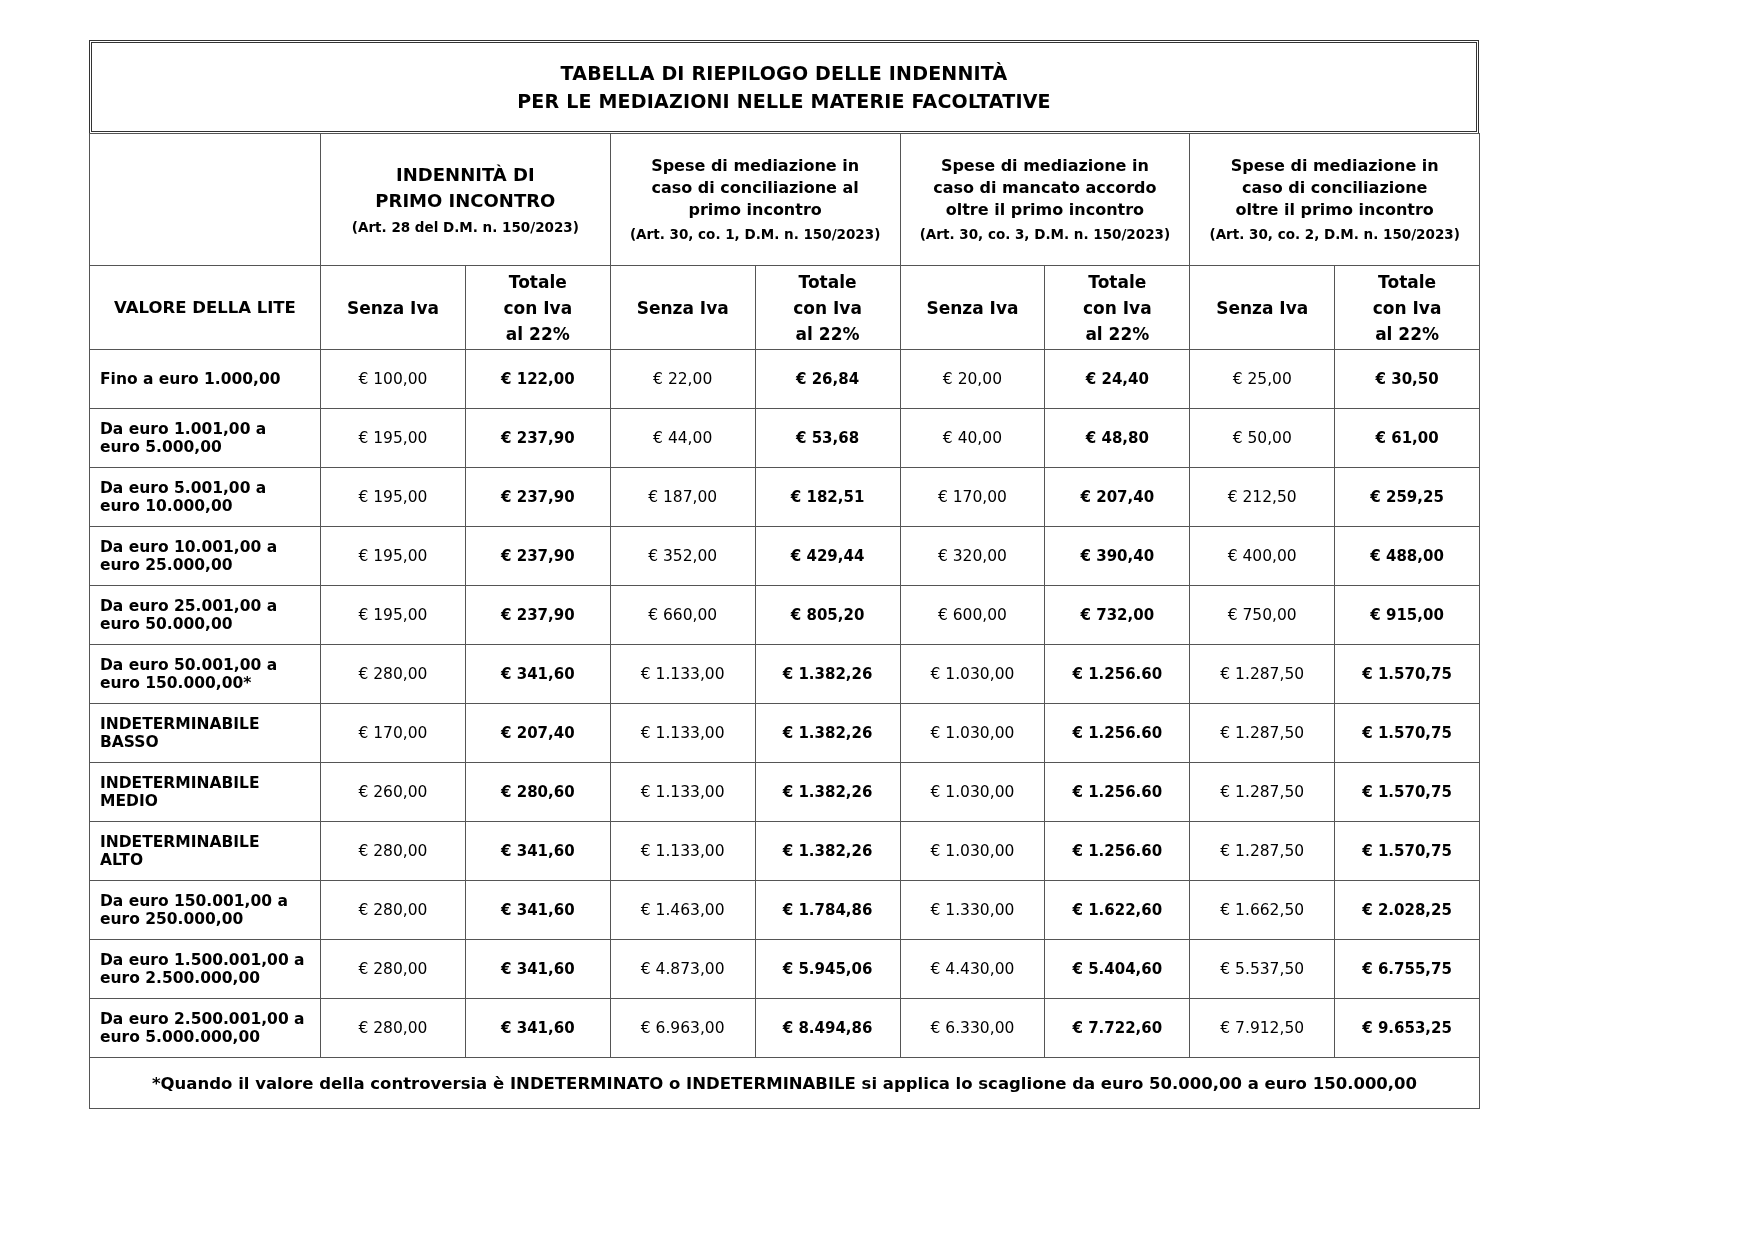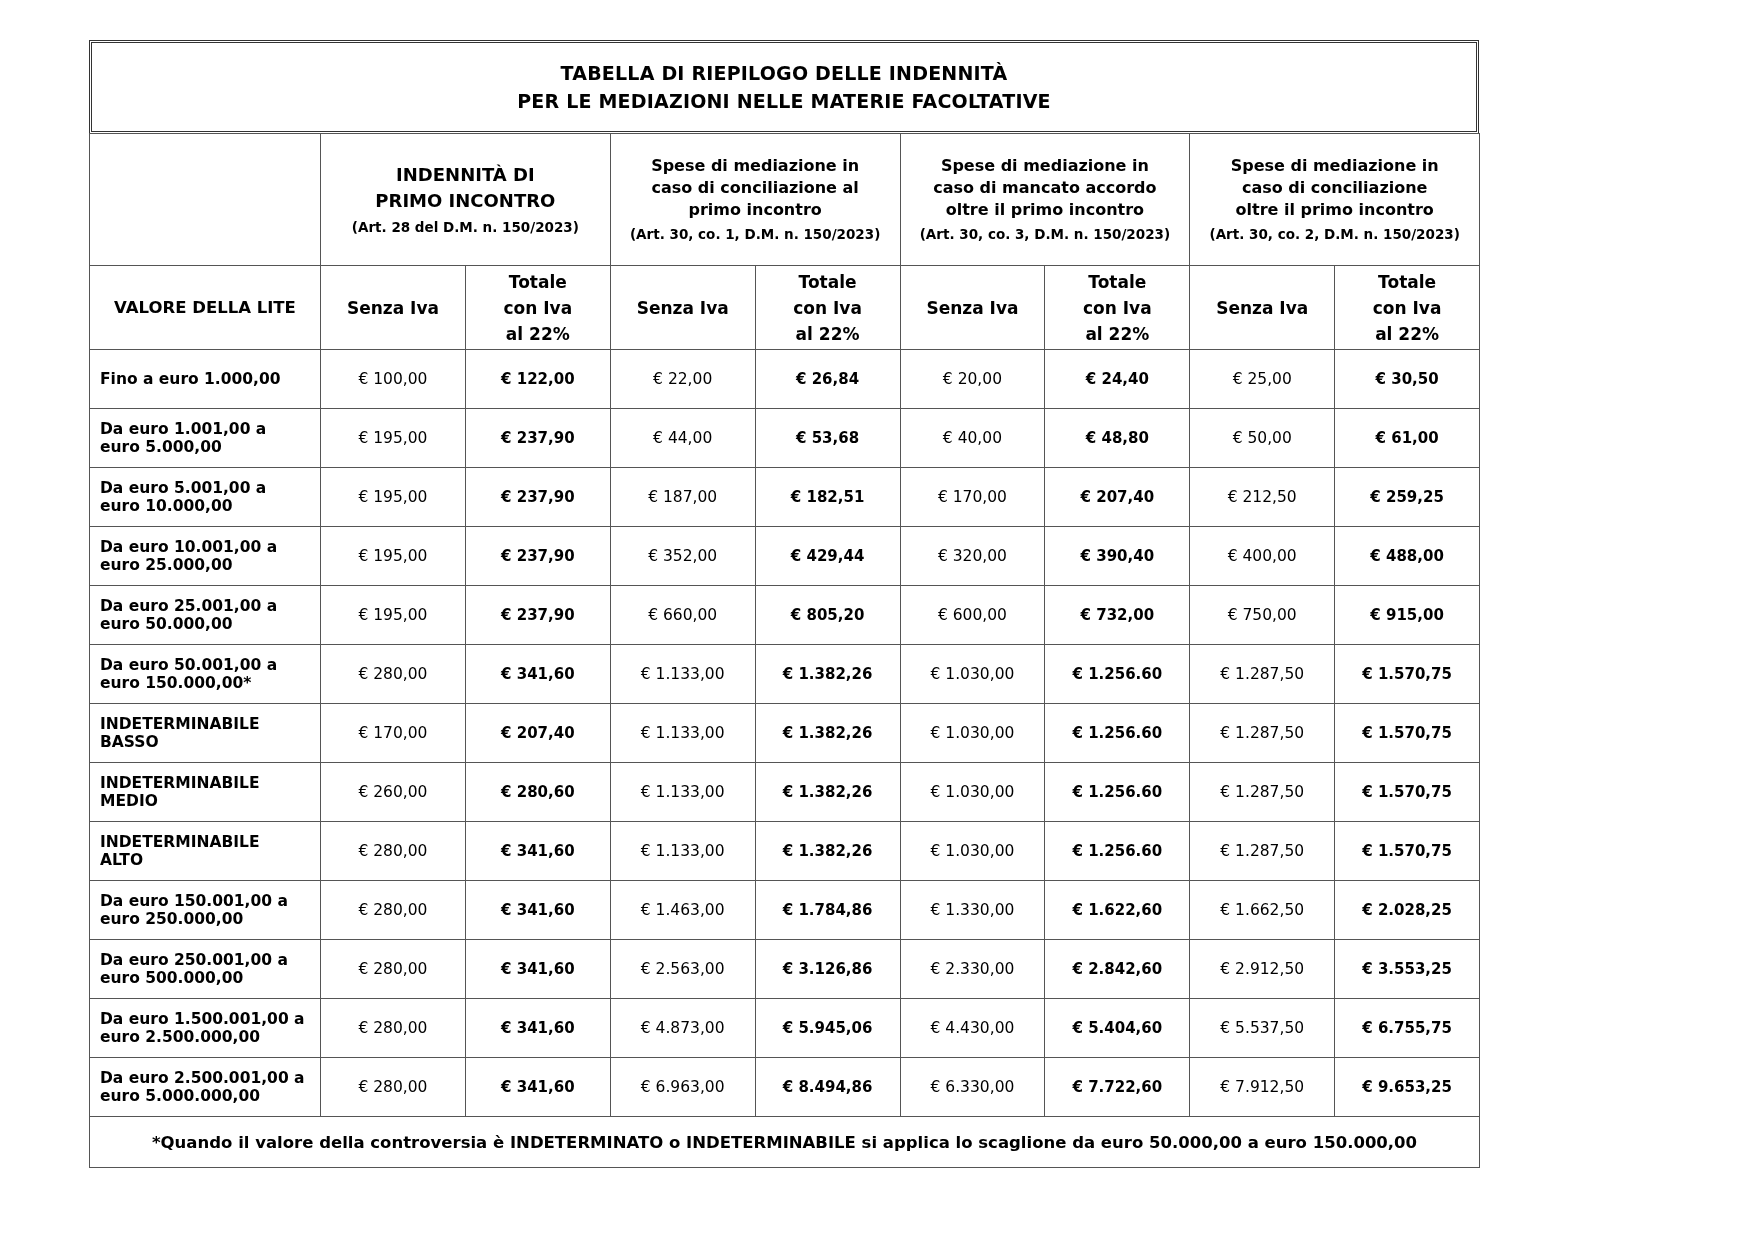--- a/index.html
+++ b/index.html
@@ -253,34 +253,20 @@
           <td class="v-bold">€ 341,60</td>
           <td class="v-plain">€ 1.463,00</td>
           <td class="v-bold">€ 1.784,86</td>
           <td class="v-plain">€ 1.330,00</td>
           <td class="v-bold">€ 1.622,60</td>
           <td class="v-plain">€ 1.662,50</td>
           <td class="v-bold">€ 2.028,25</td>
         </tr>
         <tr class="data-row">
           <td class="row-label">
-            <div>Da euro 250.001,00 a</div>
-            <div>euro 500.000,00</div>
-          </td>
-          <td class="v-plain">€ 280,00</td>
-          <td class="v-bold">€ 341,60</td>
-          <td class="v-plain">€ 2.563,00</td>
-          <td class="v-bold">€ 3.126,86</td>
-          <td class="v-plain">€ 2.330,00</td>
-          <td class="v-bold">€ 2.842,60</td>
-          <td class="v-plain">€ 2.912,50</td>
-          <td class="v-bold">€ 3.553,25</td>
-        </tr>
-        <tr class="data-row">
-          <td class="row-label">
             <div>Da euro 1.500.001,00 a</div>
             <div>euro 2.500.000,00</div>
           </td>
           <td class="v-plain">€ 280,00</td>
           <td class="v-bold">€ 341,60</td>
           <td class="v-plain">€ 4.873,00</td>
           <td class="v-bold">€ 5.945,06</td>
           <td class="v-plain">€ 4.430,00</td>
           <td class="v-bold">€ 5.404,60</td>
           <td class="v-plain">€ 5.537,50</td>

